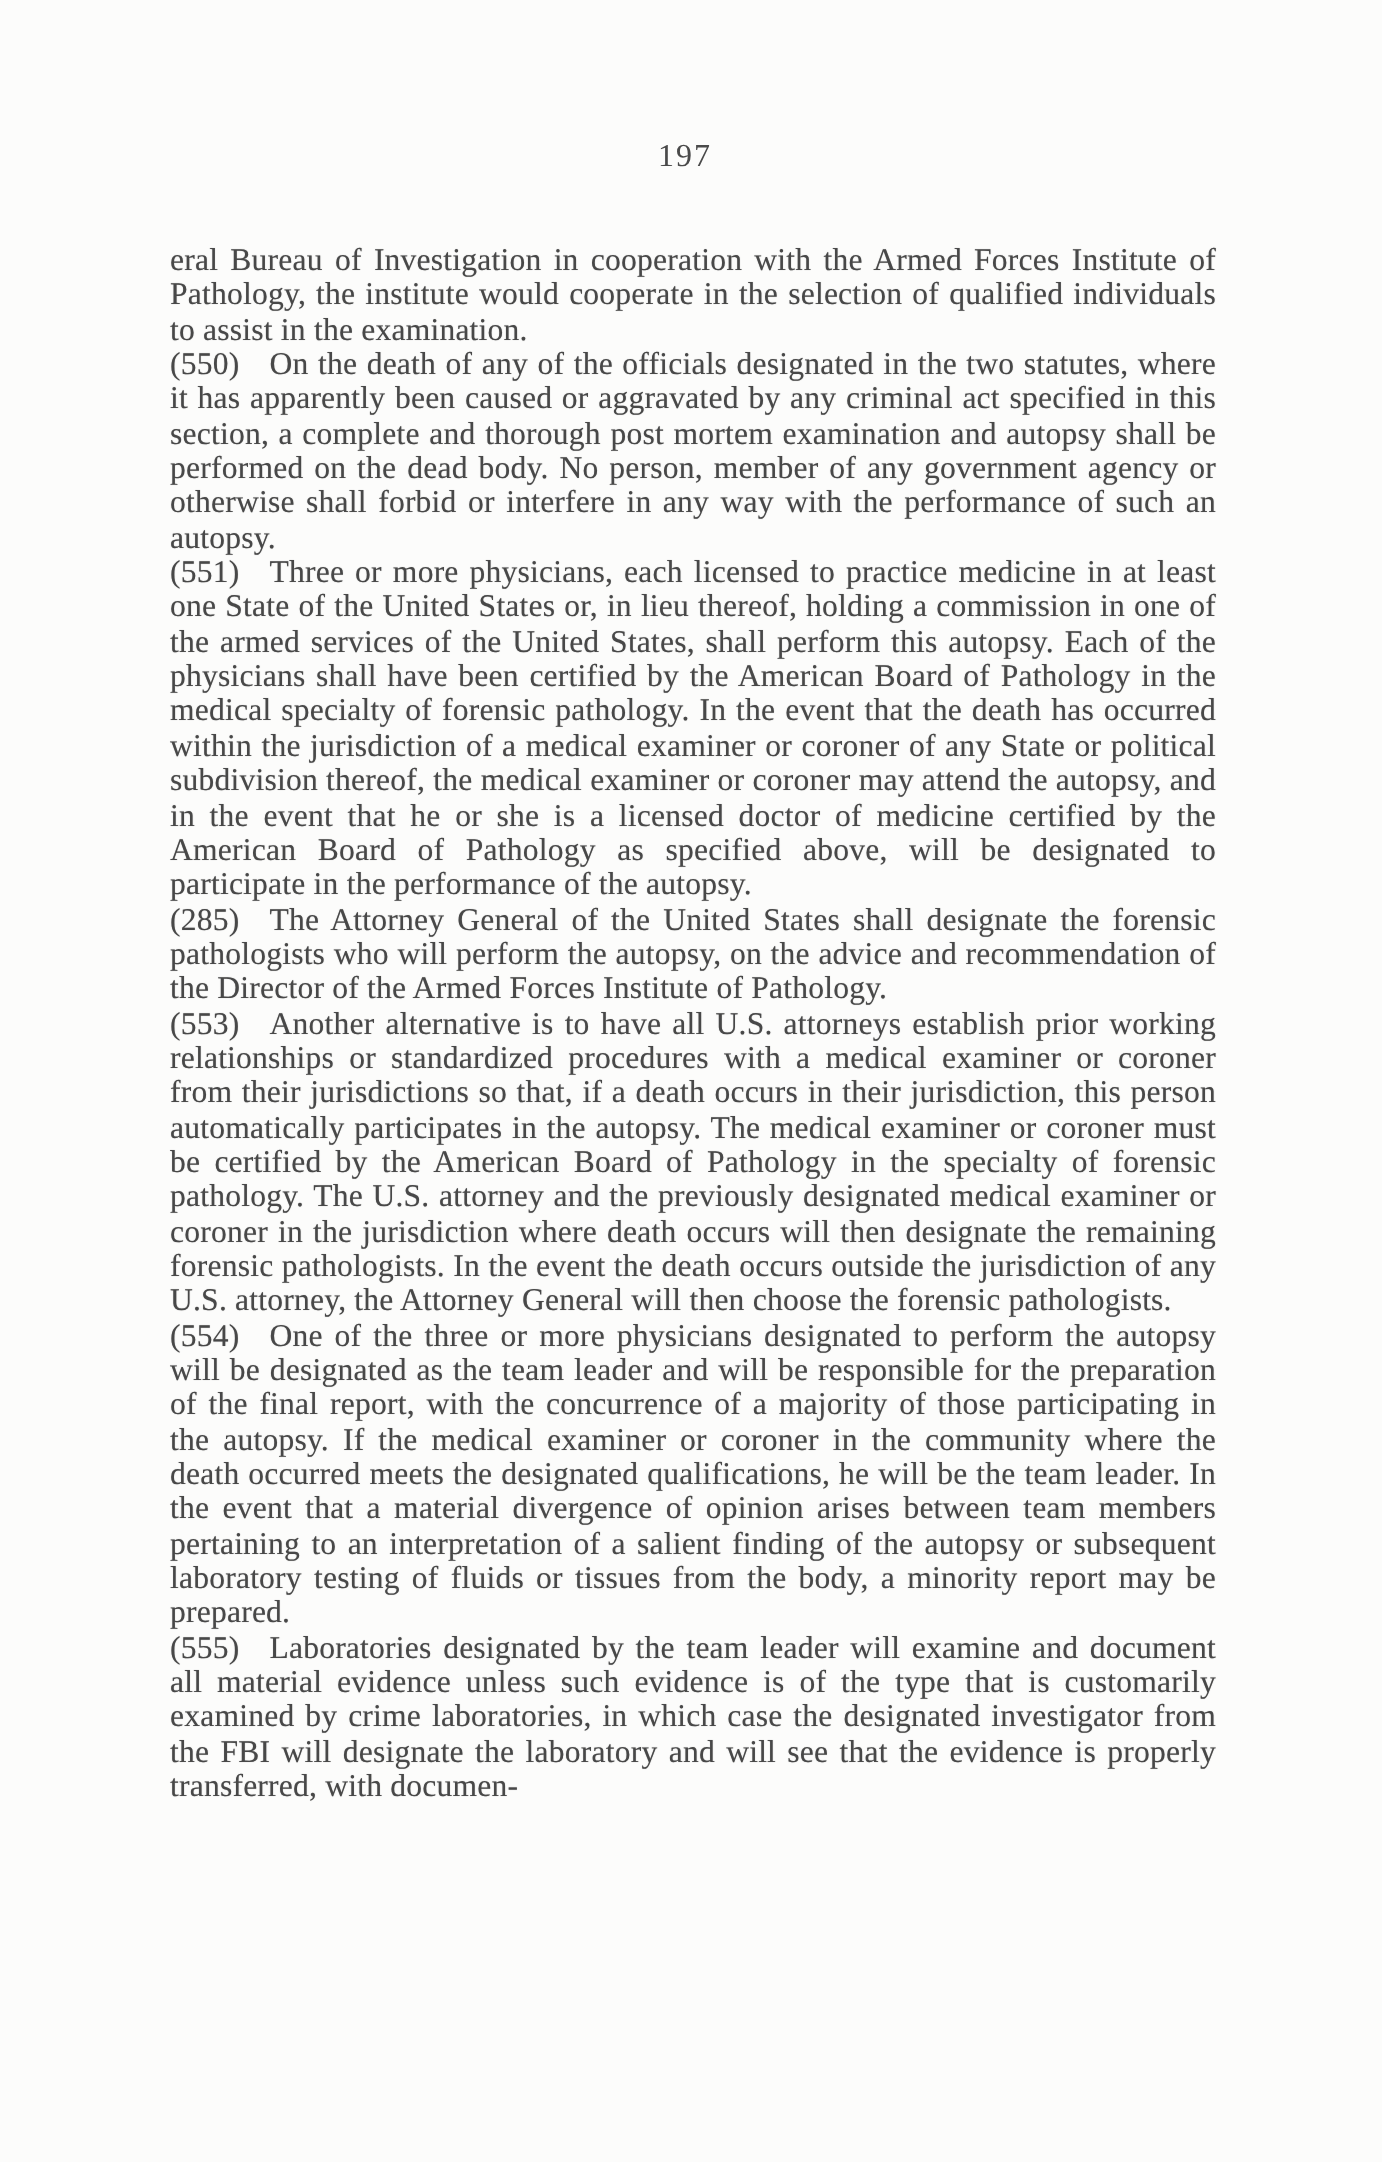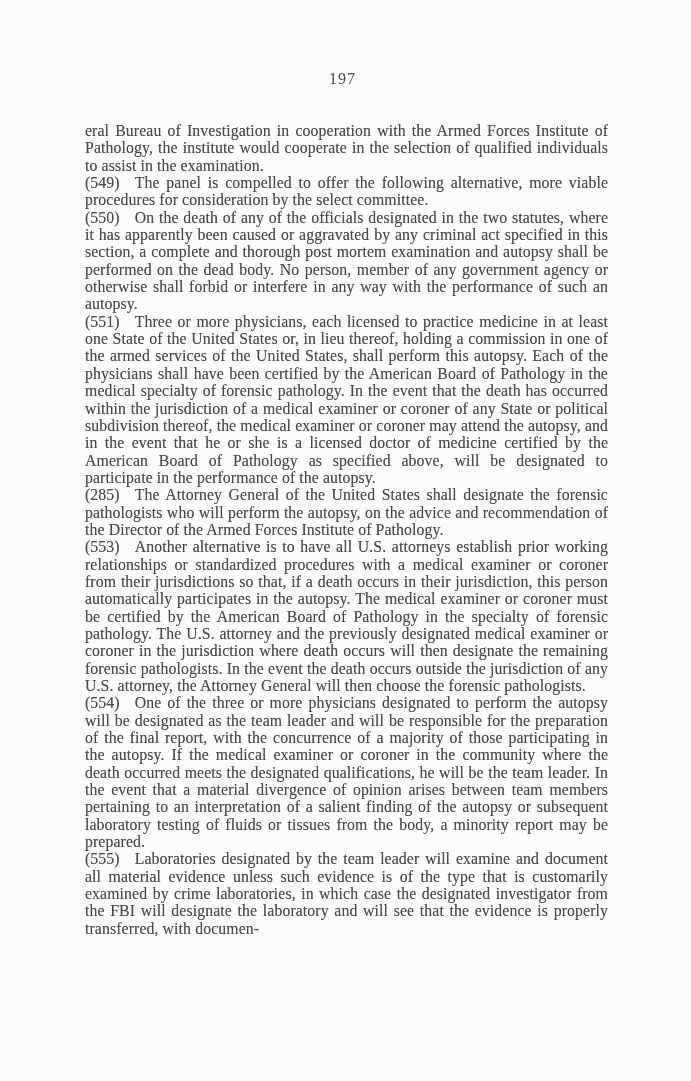--- a/index.html
+++ b/index.html
@@ -51,21 +51,20 @@
 <body>
 
 <div class="page">
 
   <div class="page-number">197</div>
 
   <div class="body-text">
 
     <p class="para"><span class="pnum"></span><span>eral Bureau of Investigation in cooperation with the Armed Forces Institute of Pathology, the institute would cooperate in the selection of qualified individuals to assist in the examination.</span></p>
 
-    <p class="para"><span class="pnum">(549)</span><span>The panel is compelled to offer the following alternative, more viable procedures for consideration by the select committee.</span></p>
 
     <p class="para"><span class="pnum">(550)</span><span>On the death of any of the officials designated in the two statutes, where it has apparently been caused or aggravated by any criminal act specified in this section, a complete and thorough post mortem examination and autopsy shall be performed on the dead body. No person, member of any government agency or otherwise shall forbid or interfere in any way with the performance of such an autopsy.</span></p>
 
     <p class="para"><span class="pnum">(551)</span><span>Three or more physicians, each licensed to practice medicine in at least one State of the United States or, in lieu thereof, holding a commission in one of the armed services of the United States, shall perform this autopsy. Each of the physicians shall have been certified by the American Board of Pathology in the medical specialty of forensic pathology. In the event that the death has occurred within the jurisdiction of a medical examiner or coroner of any State or political subdivision thereof, the medical examiner or coroner may attend the autopsy, and in the event that he or she is a licensed doctor of medicine certified by the American Board of Pathology as specified above, will be designated to participate in the performance of the autopsy.</span></p>
 
     <p class="para"><span class="pnum">(285)</span><span>The Attorney General of the United States shall designate the forensic pathologists who will perform the autopsy, on the advice and recommendation of the Director of the Armed Forces Institute of Pathology.</span></p>
 
     <p class="para"><span class="pnum">(553)</span><span>Another alternative is to have all U.S. attorneys establish prior working relationships or standardized procedures with a medical examiner or coroner from their jurisdictions so that, if a death occurs in their jurisdiction, this person automatically participates in the autopsy. The medical examiner or coroner must be certified by the American Board of Pathology in the specialty of forensic pathology. The U.S. attorney and the previously designated medical examiner or coroner in the jurisdiction where death occurs will then designate the remaining forensic pathologists. In the event the death occurs outside the jurisdiction of any U.S. attorney, the Attorney General will then choose the forensic pathologists.</span></p>
 
     <p class="para"><span class="pnum">(554)</span><span>One of the three or more physicians designated to perform the autopsy will be designated as the team leader and will be responsible for the preparation of the final report, with the concurrence of a majority of those participating in the autopsy. If the medical examiner or coroner in the community where the death occurred meets the designated qualifications, he will be the team leader. In the event that a material divergence of opinion arises between team members pertaining to an interpretation of a salient finding of the autopsy or subsequent laboratory testing of fluids or tissues from the body, a minority report may be prepared.</span></p>

